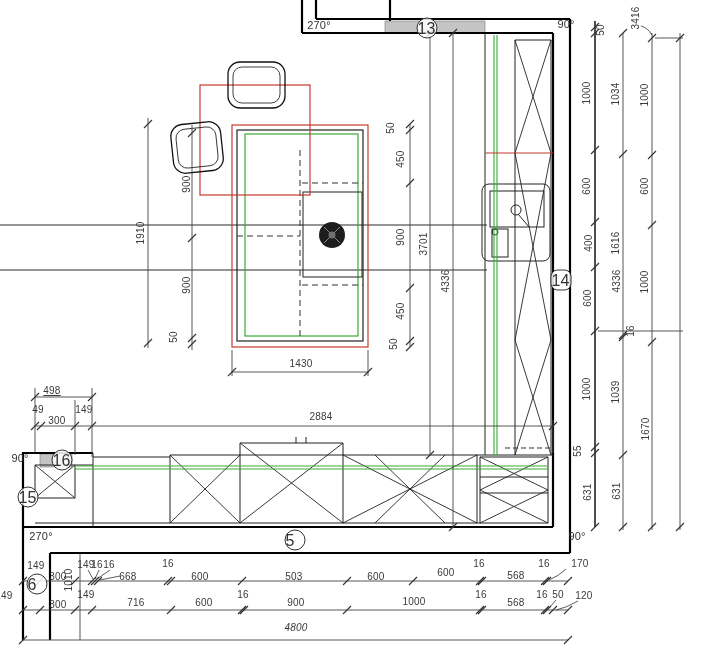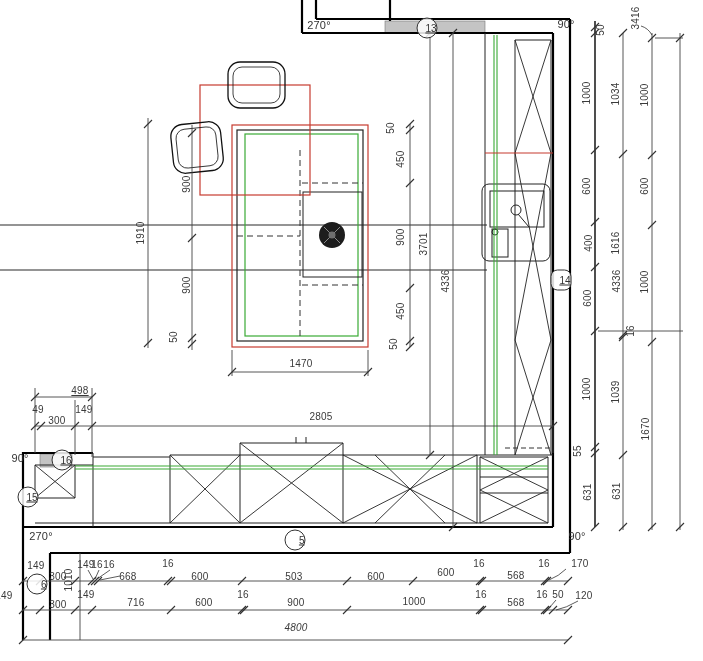--- a/index.html
+++ b/index.html
@@ -9,22 +9,22 @@
   }
   #canvas svg{position:absolute;left:0;top:0;}
   .dim{
     position:absolute;font-size:10px;color:#3a3a3a;white-space:nowrap;
     transform:translate(-50%,-50%);line-height:1;letter-spacing:.2px;
   }
   .dim.v{transform:translate(-50%,-50%) rotate(-90deg);}
   .dim.ang{font-size:11px;color:#333;}
   .badge{
     position:absolute;width:19px;height:19px;border:1.2px solid #333;border-radius:50%;
-    background:rgba(255,255,255,.85);color:#333;font-size:10px;line-height:19px;
-    text-align:right;transform:translate(-50%,-50%);text-decoration:underline;
+    background:rgba(255,255,255,.85);color:#333;font-size:16px;line-height:19px;
+    text-align:left;transform:translate(-50%,-50%);
   }
 </style>
 </head>
 <body>
 
 <div id="canvas">
   <svg width="703" height="661" viewBox="0 0 703 661">
 
     <g>
       <rect x="385" y="21" width="100" height="12" fill="#c4c4c4" stroke="#777" stroke-width="0.6"></rect>
@@ -175,30 +175,30 @@
       <span class="dim v" style="left: 578px; top: 451px;">55</span>
       <span class="dim v" style="left: 588px; top: 492px;">631</span>
       <span class="dim v" style="left: 617px; top: 491px;">631</span>
       <span class="dim v" style="left: 391px; top: 128px;">50</span>
       <span class="dim v" style="left: 401px; top: 159px;">450</span>
       <span class="dim v" style="left: 401px; top: 237px;">900</span>
       <span class="dim v" style="left: 424px; top: 244px;">3701</span>
       <span class="dim v" style="left: 446px; top: 281px;">4336</span>
       <span class="dim v" style="left: 401px; top: 311px;">450</span>
       <span class="dim v" style="left: 394px; top: 344px;">50</span>
-      <span class="dim" style="left: 301px; top: 364px;">1470</span>
+      <span class="dim" style="left: 301px; top: 364px;">1430</span>
       <span class="dim v" style="left: 141px; top: 233px;">1910</span>
       <span class="dim v" style="left: 187px; top: 184px;">900</span>
       <span class="dim v" style="left: 187px; top: 285px;">900</span>
       <span class="dim v" style="left: 174px; top: 337px;">50</span>
-      <span class="dim" style="left: 80px; top: 391px; text-decoration: underline;">498</span>
+      <span class="dim" style="left: 52px; top: 391px; text-decoration: underline;">498</span>
       <span class="dim" style="left: 38px; top: 410px;">49</span>
       <span class="dim" style="left: 57px; top: 421px;">300</span>
       <span class="dim" style="left: 84px; top: 410px;">149</span>
-      <span class="dim" style="left: 321px; top: 417px;">2805</span>
+      <span class="dim" style="left: 321px; top: 417px;">2884</span>
       <span class="dim" style="left: 36px; top: 566px;">149</span>
       <span class="dim" style="left: 58px; top: 577px;">300</span>
       <span class="dim" style="left: 86px; top: 565px;">149</span>
       <span class="dim" style="left: 97px; top: 565px;">16</span>
       <span class="dim" style="left: 109px; top: 565px;">16</span>
       <span class="dim" style="left: 128px; top: 577px;">668</span>
       <span class="dim" style="left: 168px; top: 564px;">16</span>
       <span class="dim" style="left: 200px; top: 577px;">600</span>
       <span class="dim" style="left: 294px; top: 577px;">503</span>
       <span class="dim" style="left: 376px; top: 577px;">600</span>

